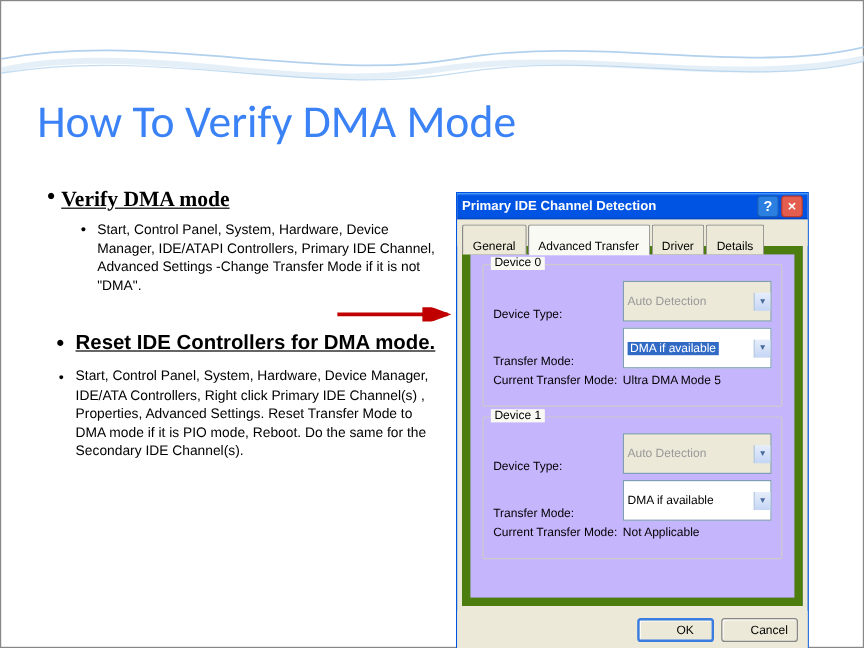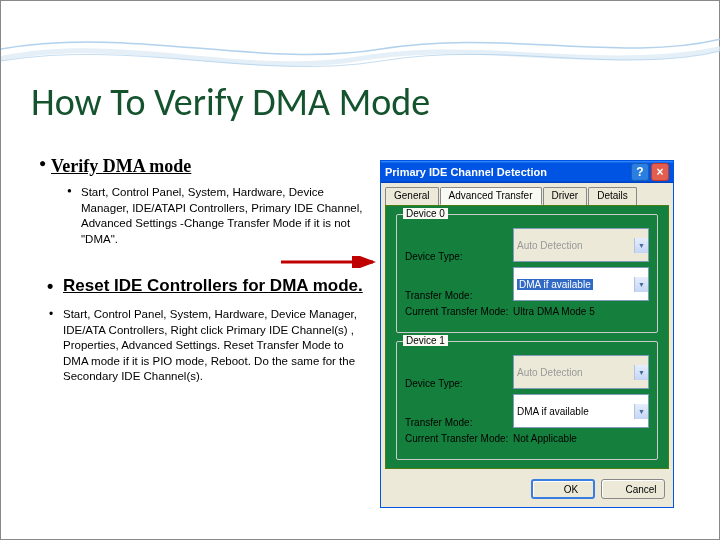--- a/index.html
+++ b/index.html
@@ -1,40 +1,40 @@
 <!DOCTYPE html>
 <html><head>
 <meta charset="utf-8">
 <style>
   * { box-sizing: border-box; margin: 0; padding: 0; }
   body { width: 720px; height: 540px; font-family: Arial, sans-serif; background: #fff; position: relative; overflow: hidden; }
   .slide { width: 720px; height: 540px; border: 1px solid #888; position: relative; background: #fff; }
   .wave-bg { position: absolute; top: 0; left: 0; width: 720px; height: 90px; pointer-events: none; }
-  .title { position: absolute; top: 78px; left: 30px; font-size: 38px; font-weight: 400; color: #14532d; font-family: 'Calibri', Arial, sans-serif; }
+  .title { position: absolute; top: 78px; left: 30px; font-size: 38px; font-weight: 400; color: #3b82f6; font-family: 'Calibri', Arial, sans-serif; }
   .content-left { position: absolute; top: 155px; left: 38px; width: 330px; }
   .bullet-main { font-size: 18px; font-weight: bold; text-decoration: underline; color: #000; margin-left: 12px; font-family: Georgia, serif; }
   .bullet-main::before { content: "●"; position: absolute; left: 0; font-size: 12px; }
   .bullet-sub { font-size: 11.5px; color: #000; margin-left: 42px; margin-top: 8px; line-height: 1.35; font-family: Arial, sans-serif; position: relative; }
   .bullet-sub::before { content: "●"; position: absolute; left: -14px; top: 1px; font-size: 8px; }
   .bullet-main2 { font-size: 17px; font-weight: bold; text-decoration: underline; color: #000; margin-left: 24px; margin-top: 28px; line-height: 1.3; font-family: Arial, sans-serif; position: relative; }
   .bullet-main2::before { content: "•"; position: absolute; left: -16px; top: 0; font-size: 18px; }
   .bullet-sub2 { font-size: 11.5px; color: #000; margin-left: 24px; margin-top: 10px; line-height: 1.35; font-family: Arial, sans-serif; position: relative; }
   .bullet-sub2::before { content: "•"; position: absolute; left: -14px; top: -1px; font-size: 12px; }
   .arrow { position: absolute; top: 255px; left: 280px; }
   .dialog { position: absolute; top: 159px; left: 379px; width: 294px; background: #ece9d8; border: 1px solid #0054e3; font-size: 10px; font-family: Tahoma, sans-serif; }
   .titlebar { height: 22px; background: linear-gradient(to bottom, #3a93ff 0%, #0054e3 10%, #0054e3 90%, #003db5 100%); display: flex; align-items: center; justify-content: space-between; padding: 0 4px; }
   .titlebar-text { color: #fff; font-weight: bold; font-size: 11px; }
   .titlebar-btns { display: flex; gap: 2px; }
   .tb-btn { width: 18px; height: 18px; border-radius: 3px; display: flex; align-items: center; justify-content: center; font-weight: bold; color: #fff; font-size: 12px; }
   .tb-help { background: #2b7fe0; border: 1px solid #1a5db8; }
   .tb-close { background: #e35e4f; border: 1px solid #c0392b; }
   .tabs { display: flex; padding: 4px 4px 0 4px; background: #ece9d8; height: 22px; }
-  .tab { padding: 2px 8px; font-size: 10px; background: #ece9d8; border: 1px solid #888; border-bottom: none; margin-right: 1px; border-radius: 2px 2px 0 0; position: relative; }
+  .tab { padding: 12px 8px; font-size: 10px; background: #ece9d8; border: 1px solid #888; border-bottom: none; margin-right: 1px; border-radius: 2px 2px 0 0; position: relative; }
   .tab.active { background: #fafaf5; z-index: 2; border-bottom: 1px solid #fafaf5; }
-  .tab-content { background: #15803d; margin: 0 4px 4px 4px; border: 1px solid #4d7c0f; padding: 8px 10px 0 10px; min-height: 240px; }
+  .tab-content { background: #c4b5fd; margin: 0 4px 4px 4px; border: 7px solid #4d7c0f; padding: 8px 10px 24px 10px; min-height: 240px; }
   .groupbox { border: 1px solid #ccc; border-radius: 2px; padding: 8px 8px 10px 8px; margin-bottom: 8px; position: relative; }
   .groupbox-title { position: absolute; top: -7px; left: 6px; background: #fafaf5; padding: 0 3px; font-size: 10px; color: #000; }
   .field-row { display: flex; align-items: flex-end; margin: 5px 0; }
   .field-label { width: 108px; font-size: 10px; color: #000; }
   .field-value { font-size: 10px; color: #000; }
   .dropdown { flex: 1; height: 34px; background: #fff; border: 1px solid #7f9db9; display: flex; align-items: center; justify-content: space-between; padding: 0 0 0 3px; font-size: 10px; }
   .dropdown.disabled { background: #ece9d8; color: #999; }
   .dropdown.highlight .dd-text { background: #316ac5; color: #fff; padding: 0 2px; }
   .dd-arrow { width: 14px; height: 15px; background: linear-gradient(#e6eefc,#c4d5f4); border-left: 1px solid #b0c4de; display: flex; align-items: center; justify-content: center; font-size: 7px; color: #4a6a9c; }
   .dlg-buttons { display: flex; justify-content: flex-end; gap: 6px; padding: 6px 8px 8px 0; background: #ece9d8; }

